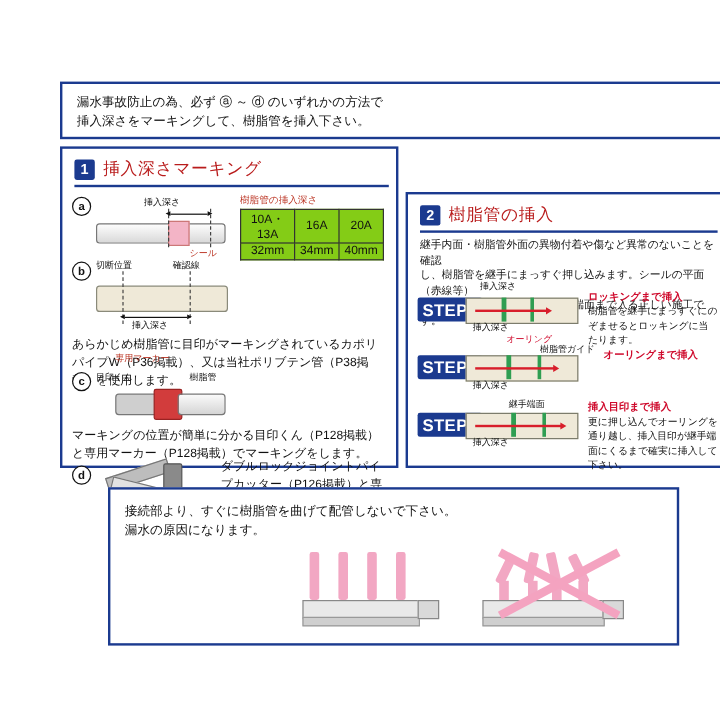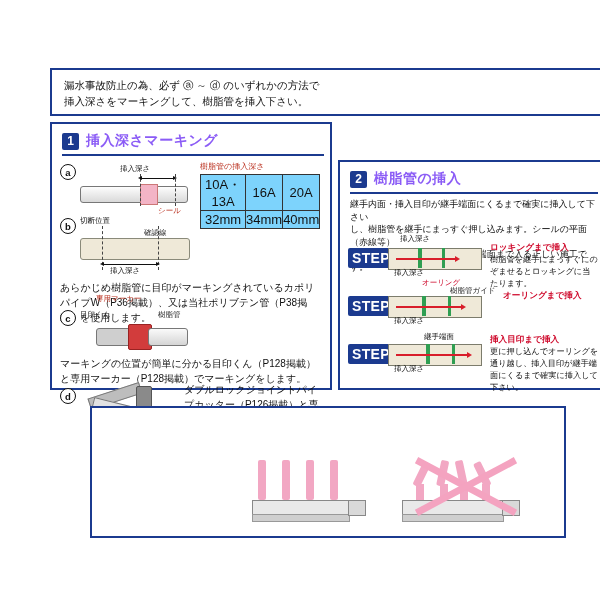--- a/index.html
+++ b/index.html
@@ -41,21 +41,21 @@
     gap:7px;
   }
   .sec-num{
     width:17px;height:17px;
     background:#1b3a8f;color:#fff;
     font-size:12px;font-weight:bold;
     display:flex;align-items:center;justify-content:center;
     border-radius:2px;
   }
   .sec-title{
-    font-size:14px;font-weight:bold;color:#8b5cf6;
+    font-size:14px;font-weight:normal;color:#b91c1c;
     letter-spacing:.5px;
   }
   .sec-rule{
     position:absolute;height:2px;background:#1b3a8f;
   }
 
   
   #left-panel{left:22px;top:122px;width:282px;height:268px;}
   
   #right-panel{left:310px;top:160px;width:268px;height:230px;}
@@ -74,22 +74,22 @@
   }
 
   
   .pipe{
     position:absolute;border-radius:3px;
   }
 
   
   table.tbl{
     border-collapse:collapse;
-    font-size:13px;
-    background:#7dd3fc;
+    font-size:10px;
+    background:#84cc16;
   }
   table.tbl td,table.tbl th{
     border:1px solid #333;
     text-align:center;
     padding:1px 0;
     font-weight:normal;
   }
 
   
   .step-badge{
@@ -177,21 +177,21 @@
         </table>
     </div>
 
     <div class="letter" style="top:94px;">b</div>
     <div style="position:absolute;left:28px;top:92px;width:112px;height:60px;">
       <div class="pipe" style="left:0;top:22px;width:108px;height:20px;background:#efe9d8;border:1px solid #8a8a7a;"></div>
       <div class="dash" style="left:22px;top:10px;height:44px;"></div>
       <div class="dash" style="left:78px;top:10px;height:44px;"></div>
       <div class="blkarrow" style="left:24px;top:48px;width:52px;"></div>
       <div class="lbl" style="left:0px;top:0px;">切断位置</div>
-      <div class="lbl" style="left:64px;top:12px;text-align:center;">確認線</div>
+      <div class="lbl" style="left:64px;top:0px;text-align:center;">確認線</div>
       <div class="lbl" style="left:30px;top:50px;">挿入深さ</div>
     </div>
     <div class="t10" style="position:absolute;left:8px;top:156px;width:264px;">あらかじめ樹脂管に目印がマーキングされているカポリパイプW（P36掲載）、又は当社ポリブテン管（P38掲載）を使用します。</div>
 
     <div class="letter" style="top:186px;">c</div>
     <div style="position:absolute;left:28px;top:182px;width:120px;height:48px;">
       <div class="pipe" style="left:16px;top:22px;width:34px;height:16px;background:#cfcfcf;border:1px solid #777;"></div>
       <div class="pipe" style="left:48px;top:18px;width:22px;height:24px;background:#d23c3c;border:1px solid #922;border-radius:2px;"></div>
       <div class="pipe" style="left:68px;top:22px;width:38px;height:16px;background:linear-gradient(#fafafa,#d5d5d5);border:1px solid #777;"></div>
       <div class="lbl" style="left:0px;top:4px;">目印くん</div>
@@ -211,21 +211,21 @@
   </div>
 
   <div class="rbox" id="right-panel">
     <div class="sec-head" style="left:10px;top:8px;">
       <div class="sec-num">2</div>
       <div class="sec-title">樹脂管の挿入</div>
     </div>
     <div class="sec-rule" style="left:10px;top:30px;width:248px;"></div>
 
     <div class="tiny9" style="position:absolute;left:10px;top:36px;width:250px;">
-      <div>継手内面・挿入目印が継手端面にくるまで確実に挿入して下さい</div>
+      <div>継手内面・樹脂管外面の異物付着や傷など異常のないことを確認</div>
       <div>し、樹脂管を継手にまっすぐ押し込みます。シールの平面（赤線等）</div>
       <div>又はマーキングの位置が継手の端面まで入る正しい施工です。</div>
     </div>
 
     <div class="step-badge" style="left:8px;top:86px;">STEP1</div>
     <div style="position:absolute;left:48px;top:78px;width:96px;height:36px;">
       <div style="position:absolute;left:0;top:8px;width:92px;height:20px;background:#efe9d8;border:1px solid #7c7c6c;"></div>
       <div style="position:absolute;left:30px;top:8px;width:4px;height:20px;background:#2f9e52;"></div>
       <div style="position:absolute;left:54px;top:8px;width:3px;height:20px;background:#2f9e52;"></div>
       <div class="redarrow" style="left:8px;top:18px;width:60px;"></div>
@@ -254,20 +254,24 @@
       <div style="position:absolute;left:64px;top:12px;width:3px;height:20px;background:#2f9e52;"></div>
       <div class="redarrow" style="left:8px;top:22px;width:72px;"></div>
       <div class="lbl" style="left:36px;top:0px;">継手端面</div>
       <div class="lbl" style="left:6px;top:32px;">挿入深さ</div>
     </div>
     <div class="step-txt-h" style="position:absolute;left:150px;top:172px;">挿入目印まで挿入</div>
     <div class="step-txt" style="position:absolute;left:150px;top:184px;width:110px;">更に押し込んでオーリングを通り越し、挿入目印が継手端面にくるまで確実に挿入して下さい。</div>
   </div>
 
   <div class="rbox" id="bottom-panel">
+    <div class="note" style="position:absolute;left:12px;top:10px;">
+      <div>接続部より、すぐに樹脂管を曲げて配管しないで下さい。</div>
+      <div>漏水の原因になります。</div>
+    </div>
 
     <div style="position:absolute;left:160px;top:52px;width:130px;height:72px;">
       <div class="pinkline" style="left:6px;top:0;width:8px;height:40px;border-radius:2px;"></div>
       <div class="pinkline" style="left:30px;top:0;width:8px;height:40px;border-radius:2px;"></div>
       <div class="pinkline" style="left:54px;top:0;width:8px;height:40px;border-radius:2px;"></div>
       <div class="pinkline" style="left:78px;top:0;width:8px;height:40px;border-radius:2px;"></div>
       <div style="position:absolute;left:0;top:40px;width:96px;height:14px;background:#e9e9e9;border:1px solid #888;"></div>
       <div style="position:absolute;left:0;top:54px;width:96px;height:6px;background:#cfcfcf;border:1px solid #999;"></div>
       <div style="position:absolute;left:96px;top:40px;width:16px;height:14px;background:#d9d9d9;border:1px solid #888;"></div>
     </div>

